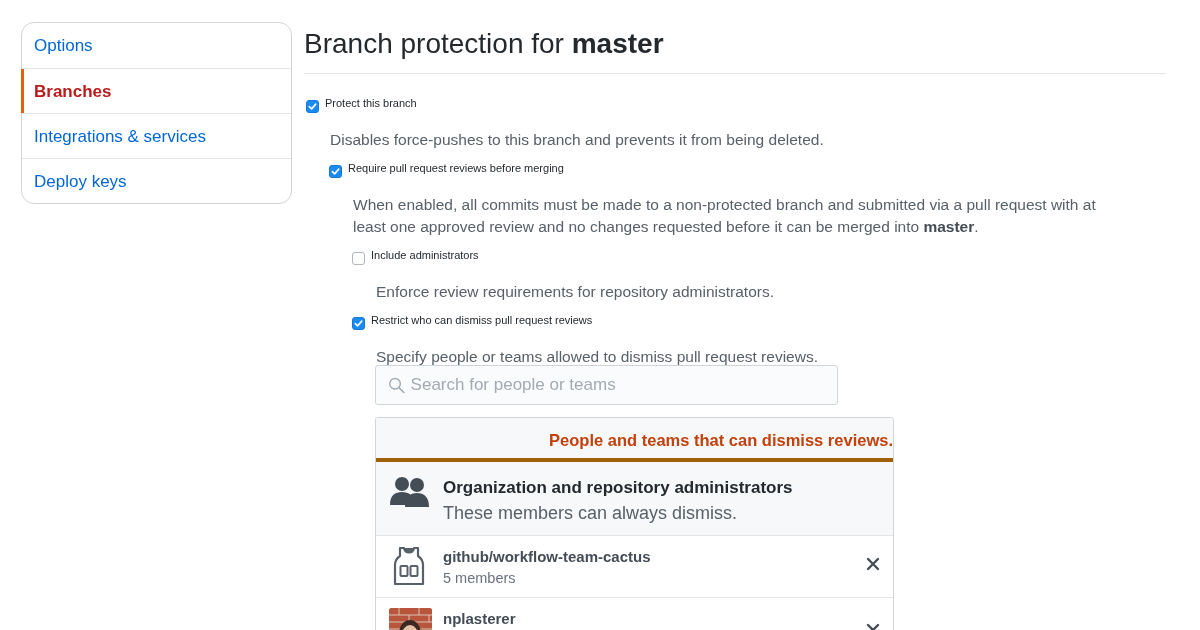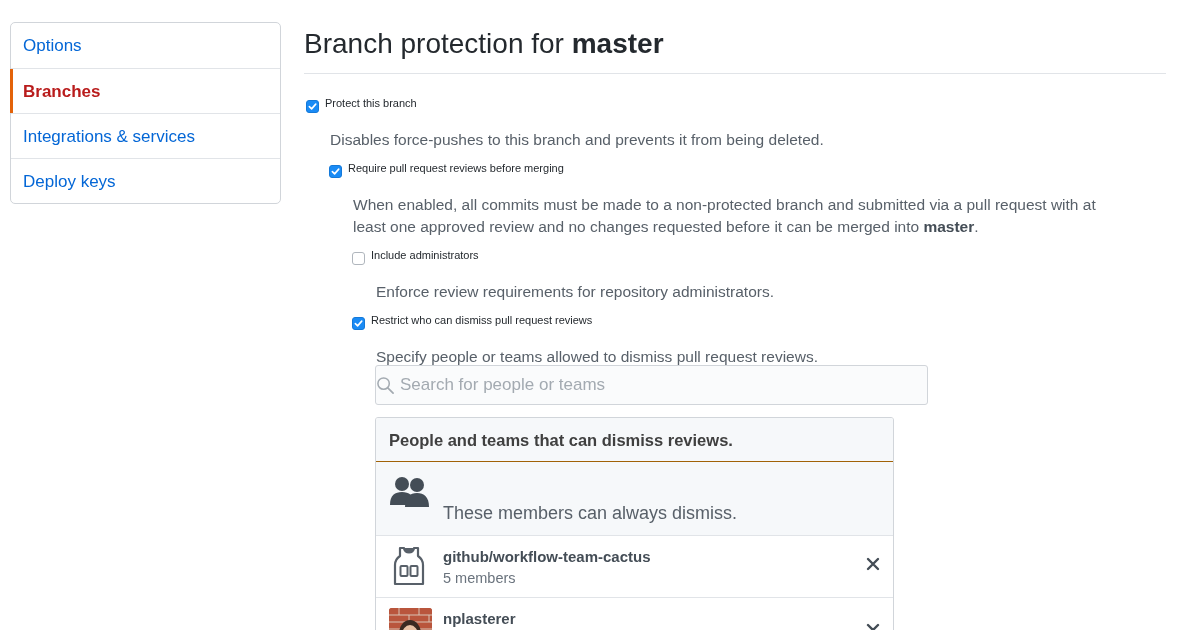--- a/index.html
+++ b/index.html
@@ -1,21 +1,21 @@
 <!DOCTYPE html>
 <html><head>
 <meta charset="utf-8">
 <style>
   * { box-sizing: border-box; margin: 0; padding: 0; }
   html, body { width: 1200px; height: 630px; overflow: hidden; background: #ffffff; }
   body { font-family: "Liberation Sans", sans-serif; color: #24292e; position: relative; }
 
   .sidebar {
-    position: absolute; left: 10px; top: 22px; width: 271px;
-    border: 1px solid #d1d5da; border-radius: 5px; background: #fff;
+    position: absolute; left: 21px; top: 22px; width: 271px;
+    border: 1px solid #d1d5da; border-radius: 13px; background: #fff;
   }
   .sidebar-item {
     display: block; height: 45px; line-height: 45px; padding-left: 12px;
     font-size: 17px; color: #0366d6; border-top: 1px solid #e1e4e8;
     position: relative; cursor: pointer;
   }
   .sidebar-item:first-child { border-top: none; }
   .sidebar-item.selected { color: #b91c1c; font-weight: bold; }
   .sidebar-item.selected::before {
     content: ""; position: absolute; left: -1px; top: 0; bottom: 0; width: 3px; background: #e36209;
@@ -32,38 +32,38 @@
     display: flex; align-items: center; justify-content: center;
   }
   .cb.checked { background: #1a8bf5; border: 1px solid #1479d9; }
   .cb.unchecked { background: #fff; border: 1px solid #b0b6bd; }
   .cb svg { width: 9px; height: 9px; }
   .opt-label { position: absolute; left: 19px; top: 0; font-size: 11px; font-weight: normal; white-space: nowrap; color: #24292e; }
   .opt-desc { position: absolute; left: 24px; top: 32px; font-size: 15.5px; color: #586069; line-height: 22px; white-space: nowrap; }
   .opt-desc b { color: #444d56; }
 
   .search-box {
-    position: absolute; left: 375px; top: 365px; width: 553px; height: 40px;
+    position: absolute; left: 375px; top: 365px; width: 463px; height: 40px;
     border: 1px solid #d1d5da; border-radius: 3px; background: #fafbfc;
-    display: flex; align-items: center; 
+    display: flex; align-items: center; padding-left: 12px;
   }
   .search-box svg { width: 19px; height: 19px; margin-right: 5px; }
   .search-box input {
     border: none; background: transparent; outline: none; font-size: 17px;
     font-family: "Liberation Sans", sans-serif; color: #24292e; width: 460px;
   }
   .search-box input::placeholder { color: #a3aab1; }
 
   .list-box {
     position: absolute; left: 375px; top: 417px; width: 519px; height: 240px;
     border: 1px solid #d1d5da; border-radius: 3px; overflow: hidden; background: #fff;
   }
   .list-header {
-    height: 44px; background: #f6f8fa; border-bottom: 1px solid #a16207;
-    padding-left: 13px; line-height: 44px; font-size: 16.5px; font-weight: bold; color: #404040;
+    height: 44px; background: #f6f8fa; border-bottom: 4px solid #a16207;
+    padding-left: 13px; line-height: 44px; font-size: 16.5px; font-weight: bold; color: #c2410c; text-align: right;
   }
   .admins-row {
     position: relative; height: 74px; background: #f6f8fa; border-bottom: 1px solid #e1e4e8;
   }
   .admins-row .ico { position: absolute; left: 14px; top: 13px; }
   .admins-row .t1 { position: absolute; left: 67px; top: 16px; font-size: 17px; font-weight: bold; color: #24292e; }
   .admins-row .t2 { position: absolute; left: 67px; top: 41px; font-size: 18px; color: #586069; }
 
   .member-row { position: relative; height: 62px; border-bottom: 1px solid #e1e4e8; }
   .member-row .ico { position: absolute; left: 16px; top: 10px; }
@@ -142,20 +142,21 @@
 
   <div class="admins-row">
     <svg class="ico" width="40" height="34" viewBox="0 0 40 34">
       <g fill="#444d56">
         <circle cx="12" cy="9" r="7"></circle>
         <path d="M0 30 C0 20 5 17 12 17 C19 17 24 20 24 30 Z"></path>
         <circle cx="27" cy="10" r="7"></circle>
         <path d="M15 32 C15 22 20 18 27 18 C34 18 39 22 39 32 Z"></path>
       </g>
     </svg>
+    <span class="t1">Organization and repository administrators</span>
     <span class="t2">These members can always dismiss.</span>
   </div>
 
   <div class="member-row">
     <svg class="ico" width="34" height="40" viewBox="0 0 34 40">
       <path d="M8 2 L12 2 C12 8 22 8 22 2 L26 2 L26 10 C29 12 31 15 31 19 L31 38 L3 38 L3 19 C3 15 5 12 8 10 Z" fill="none" stroke="#586069" stroke-width="2.2" stroke-linejoin="round"></path>
       <path d="M12 2 C12 8 22 8 22 2 Z" fill="#586069"></path>
       <rect x="8.5" y="20" width="7" height="10" rx="1" fill="none" stroke="#586069" stroke-width="2"></rect>
       <rect x="18.5" y="20" width="7" height="10" rx="1" fill="none" stroke="#586069" stroke-width="2"></rect>
     </svg>

